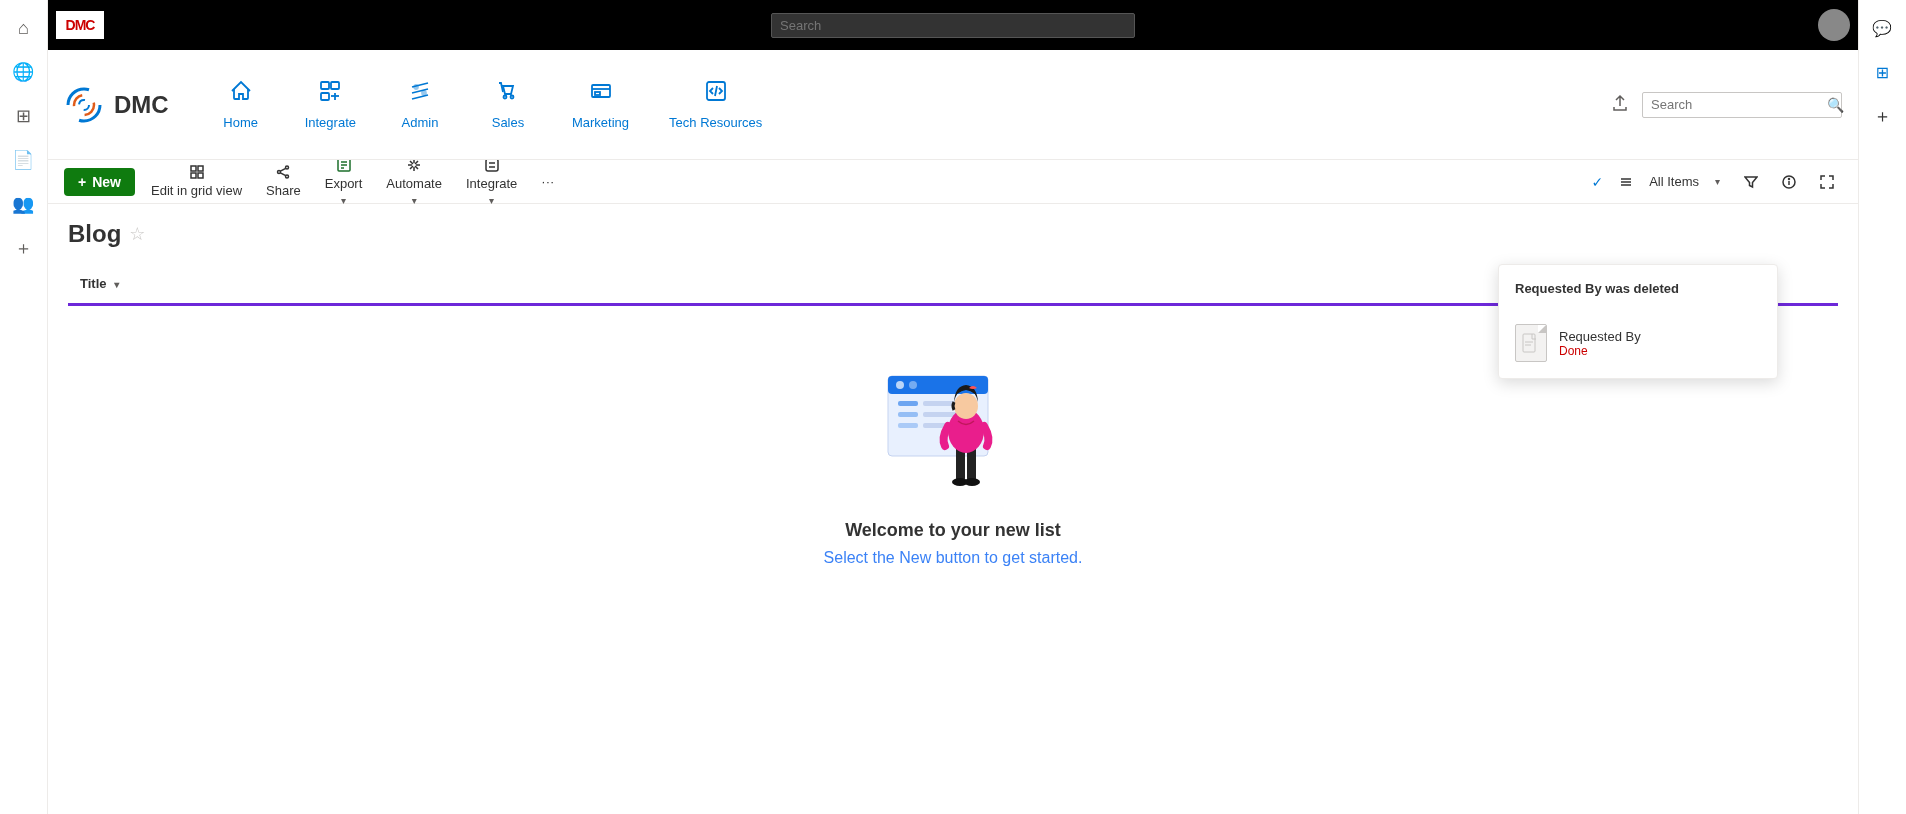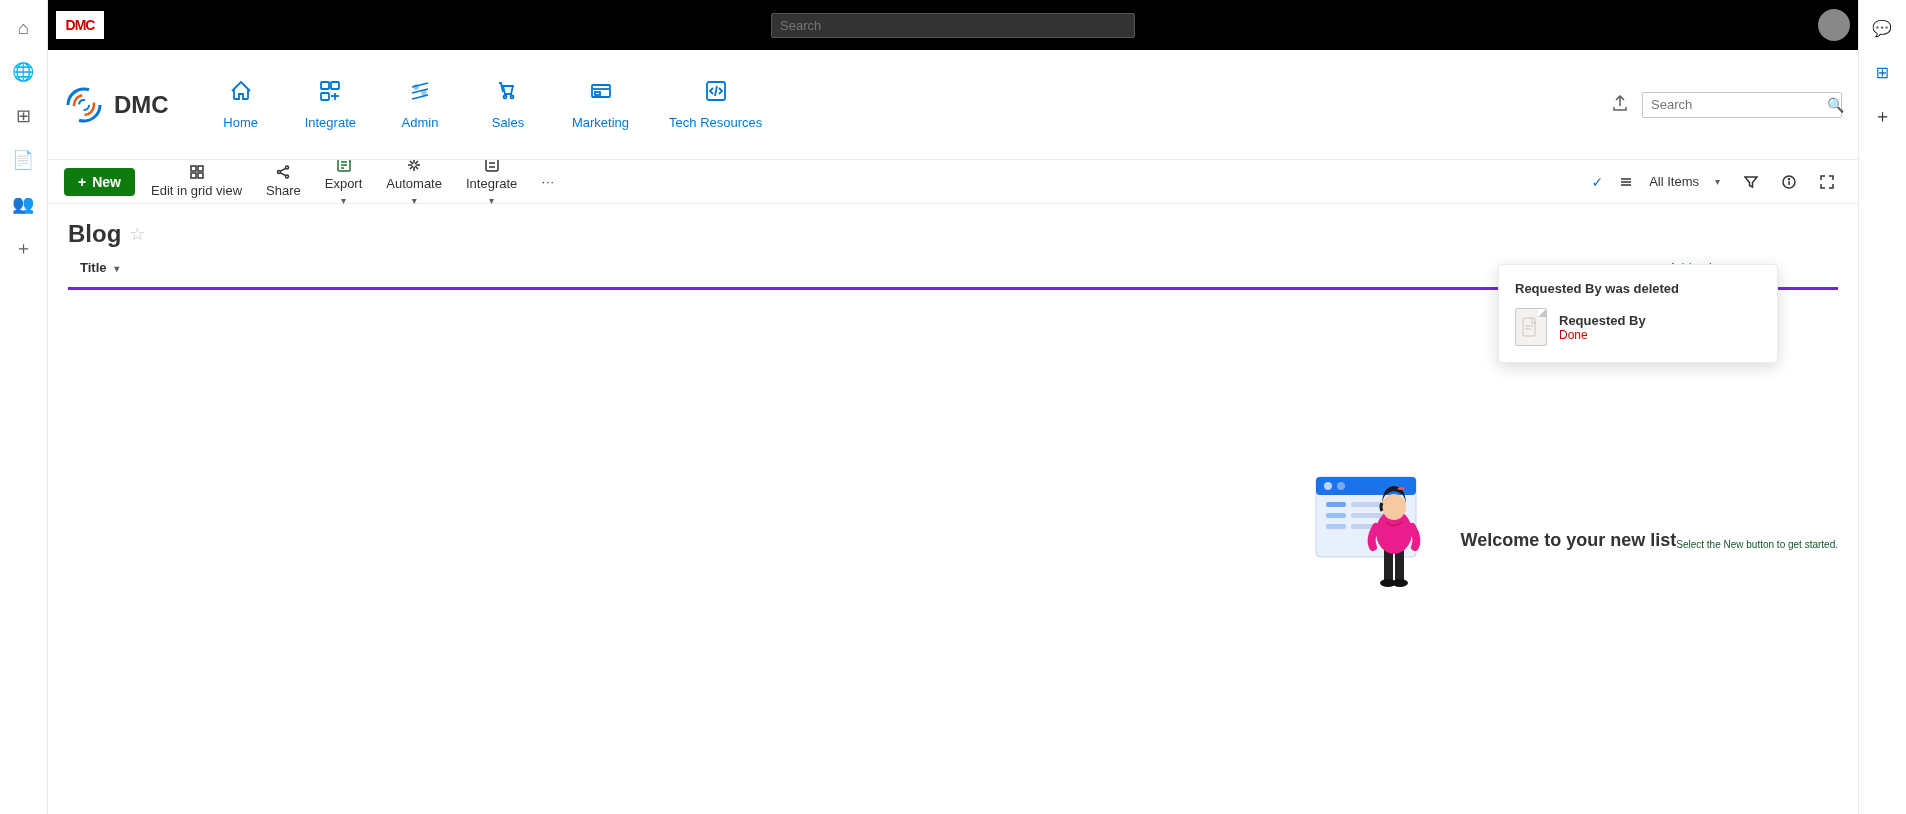--- a/index.html
+++ b/index.html
@@ -232,20 +232,21 @@
       display: flex;
       flex-direction: column;
       padding: 16px 20px;
       position: relative;
       overflow: auto;
     }
     .page-title-row {
       display: flex;
       align-items: center;
       gap: 8px;
+      margin-bottom: 16px;
     }
     .page-title {
       font-size: 24px;
       font-weight: 600;
       color: #333;
     }
     .star-icon { color: #c8c6c4; font-size: 18px; cursor: pointer; }
 
     
     .list-table {
@@ -267,61 +268,61 @@
       border: none;
       cursor: pointer;
       font-size: 13px;
       color: #0078d4;
       padding: 4px 8px;
     }
 
     
     .empty-state {
       display: flex;
-      flex-direction: row;
-      align-items: center;
-      justify-content: flex-end;
+      flex-direction: column;
+      align-items: center;
+      justify-content: flex-start;
       padding: 60px 0;
       flex: 1;
     }
     .empty-illustration {
       width: 160px;
       height: 130px;
       position: relative;
       margin-bottom: 24px;
     }
     .empty-title {
       font-size: 18px;
       font-weight: 600;
       color: #333;
       margin-bottom: 8px;
     }
     .empty-subtitle {
-      font-size: 10px;
-      color: #14532d;
+      font-size: 16px;
+      color: #3b82f6;
     }
 
     
     .popup-notification {
       position: absolute;
       top: 60px;
       right: 80px;
       background: #fff;
       border: 1px solid #edebe9;
       border-radius: 4px;
       box-shadow: 0 4px 16px rgba(0,0,0,0.15);
       padding: 16px;
       width: 280px;
       z-index: 100;
     }
     .popup-deleted-msg {
       font-size: 13px;
       color: #333;
       font-weight: 600;
-      margin-bottom: 12px;
+      margin-bottom: 28px;
     }
     .popup-item {
       display: flex;
       align-items: center;
       gap: 12px;
     }
     .popup-file-icon {
       width: 32px;
       height: 38px;
       background: #f3f2f1;
@@ -341,21 +342,21 @@
       top: 0;
       right: 0;
       width: 0;
       height: 0;
       border-left: 8px solid #fff;
       border-bottom: 8px solid #c8c6c4;
     }
     .popup-item-info .popup-item-name {
       font-size: 13px;
       color: #333;
-      font-weight: 700;
+      font-weight: 400;
     }
     .popup-item-info .popup-item-status {
       font-size: 12px;
       color: #c00;
     }
 
     
     .chevron-down { font-size: 10px; color: #605e5c; }
   </style>
 </head>

